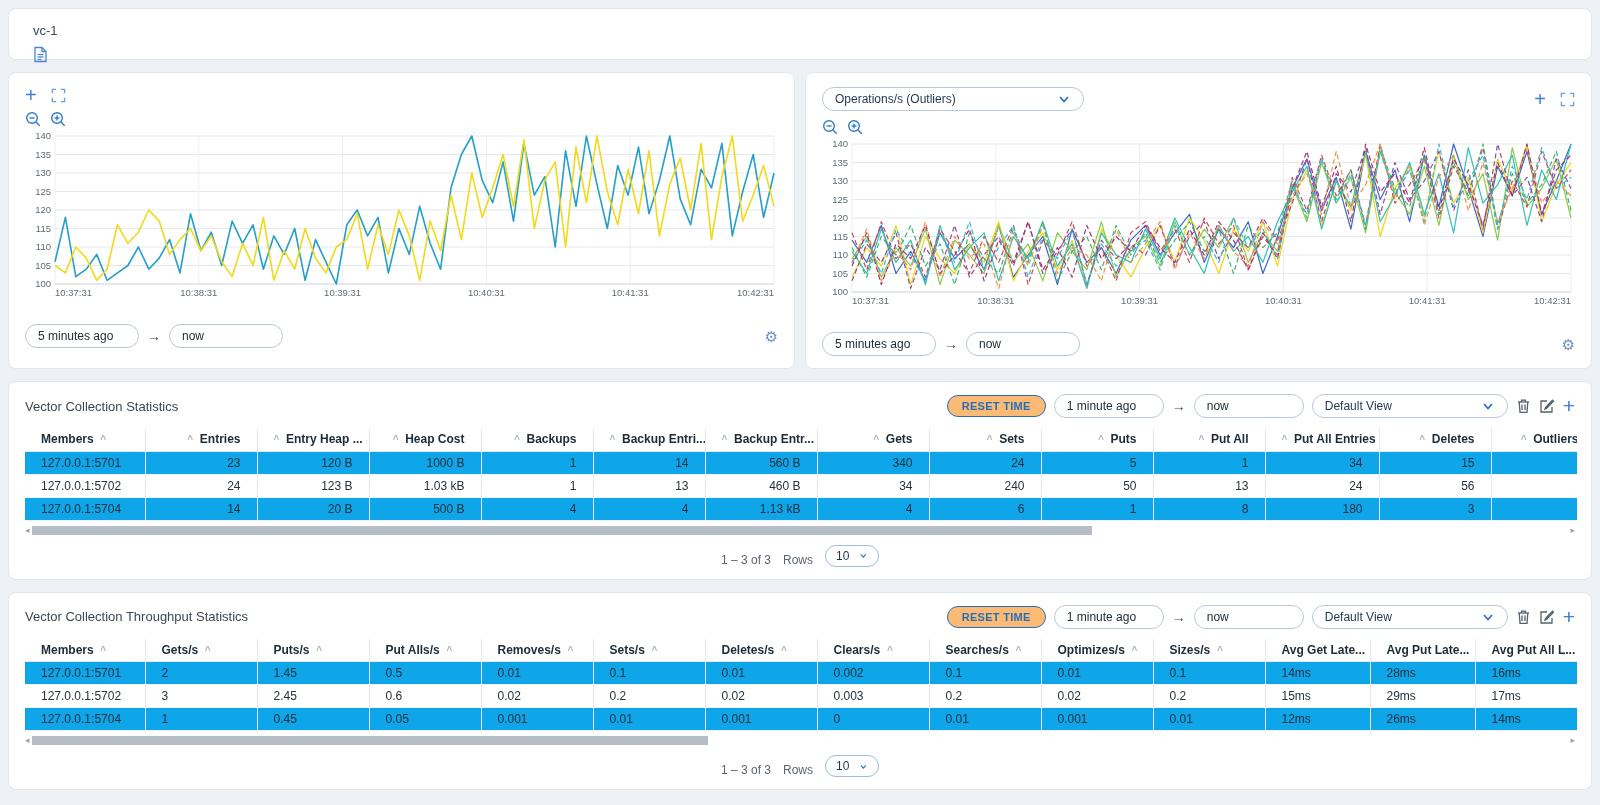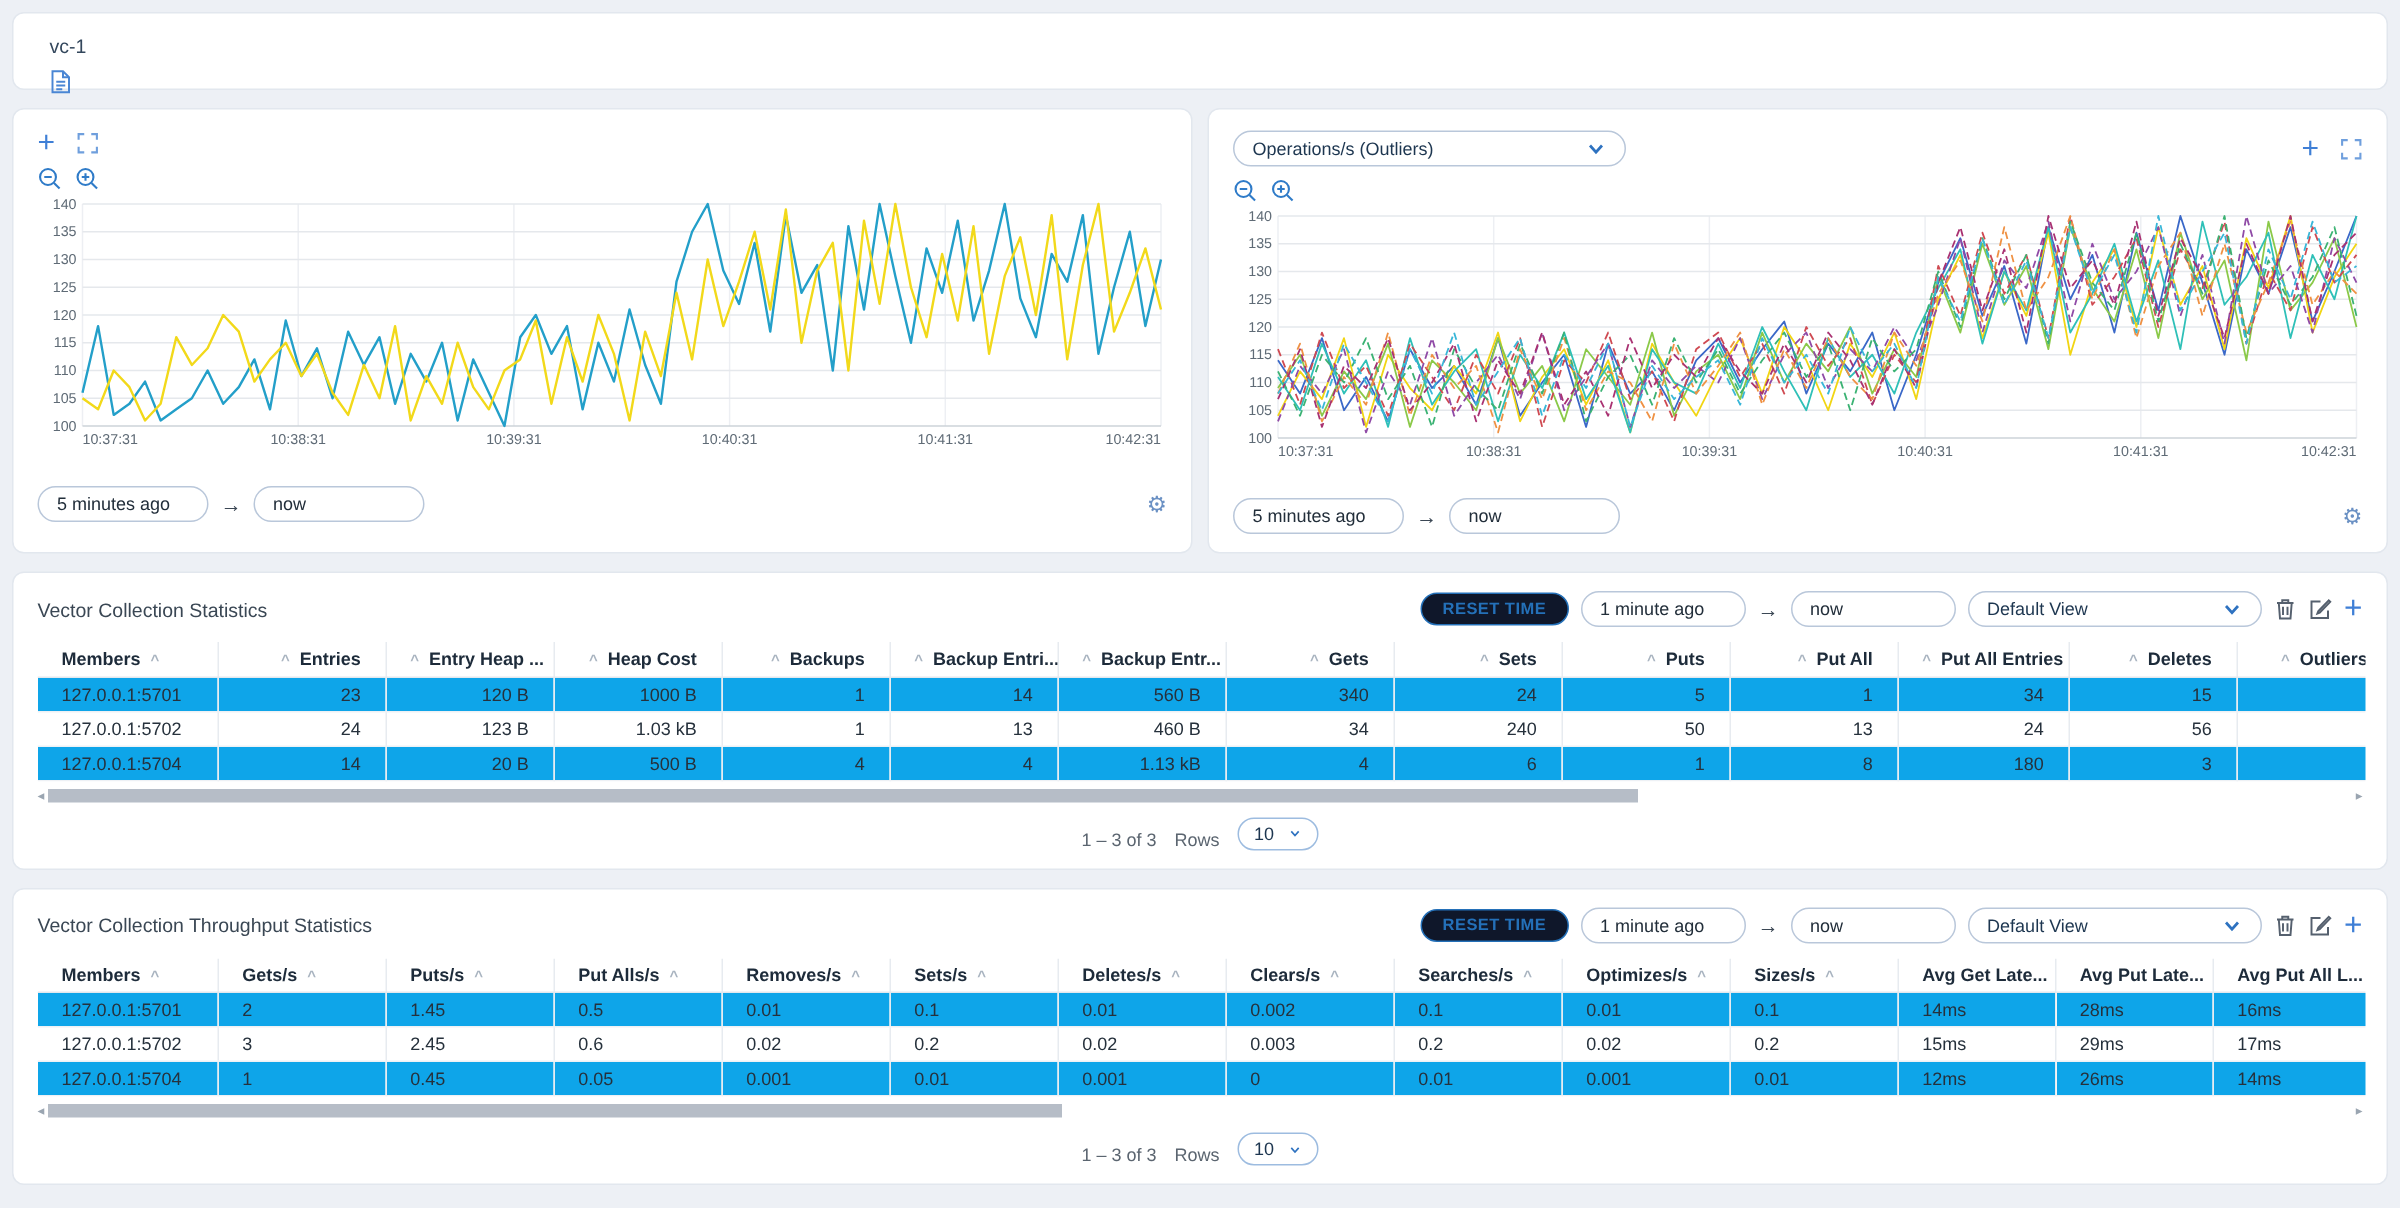--- a/index.html
+++ b/index.html
@@ -46,21 +46,21 @@
     padding:4px 12px; width:114px; color:#222e3a; font-size:12px; cursor:text;
   }
   .arrow-glyph { color:#3b4754; font-size:14px; font-weight:bold; }
   .gear { margin-left:auto; color:#6b91c4; font-size:15px; cursor:pointer; line-height:1; }
   
   .table-panel { padding:12px 16px 8px; }
   .table-head { display:flex; justify-content:space-between; align-items:center; margin-bottom:10px; }
   .table-head h2 { font-size:13px; font-weight:normal; color:#3a4754; }
   .toolbar { display:flex; align-items:center; gap:8px; }
   .btn-reset {
-    border:1.5px solid #2470b8; color:#2470b8; background:#0f172a;
+    border:1.5px solid #2470b8; color:#2470b8; background:#fdba74;
     border-radius:14px; padding:4px 14px; font-size:11px; font-weight:bold;
     letter-spacing:.3px; cursor:pointer; font-family:"Liberation Sans", sans-serif;
   }
   .toolbar .pill-input { width:110px; }
   .view-select { width:196px; }
   .tool-icon { cursor:pointer; display:inline-flex; }
   .toolbar .icon-plus { font-size:21px; }
   
   .tscroll { overflow:hidden; width:1552px; }
   table { border-collapse:collapse; table-layout:fixed; }

